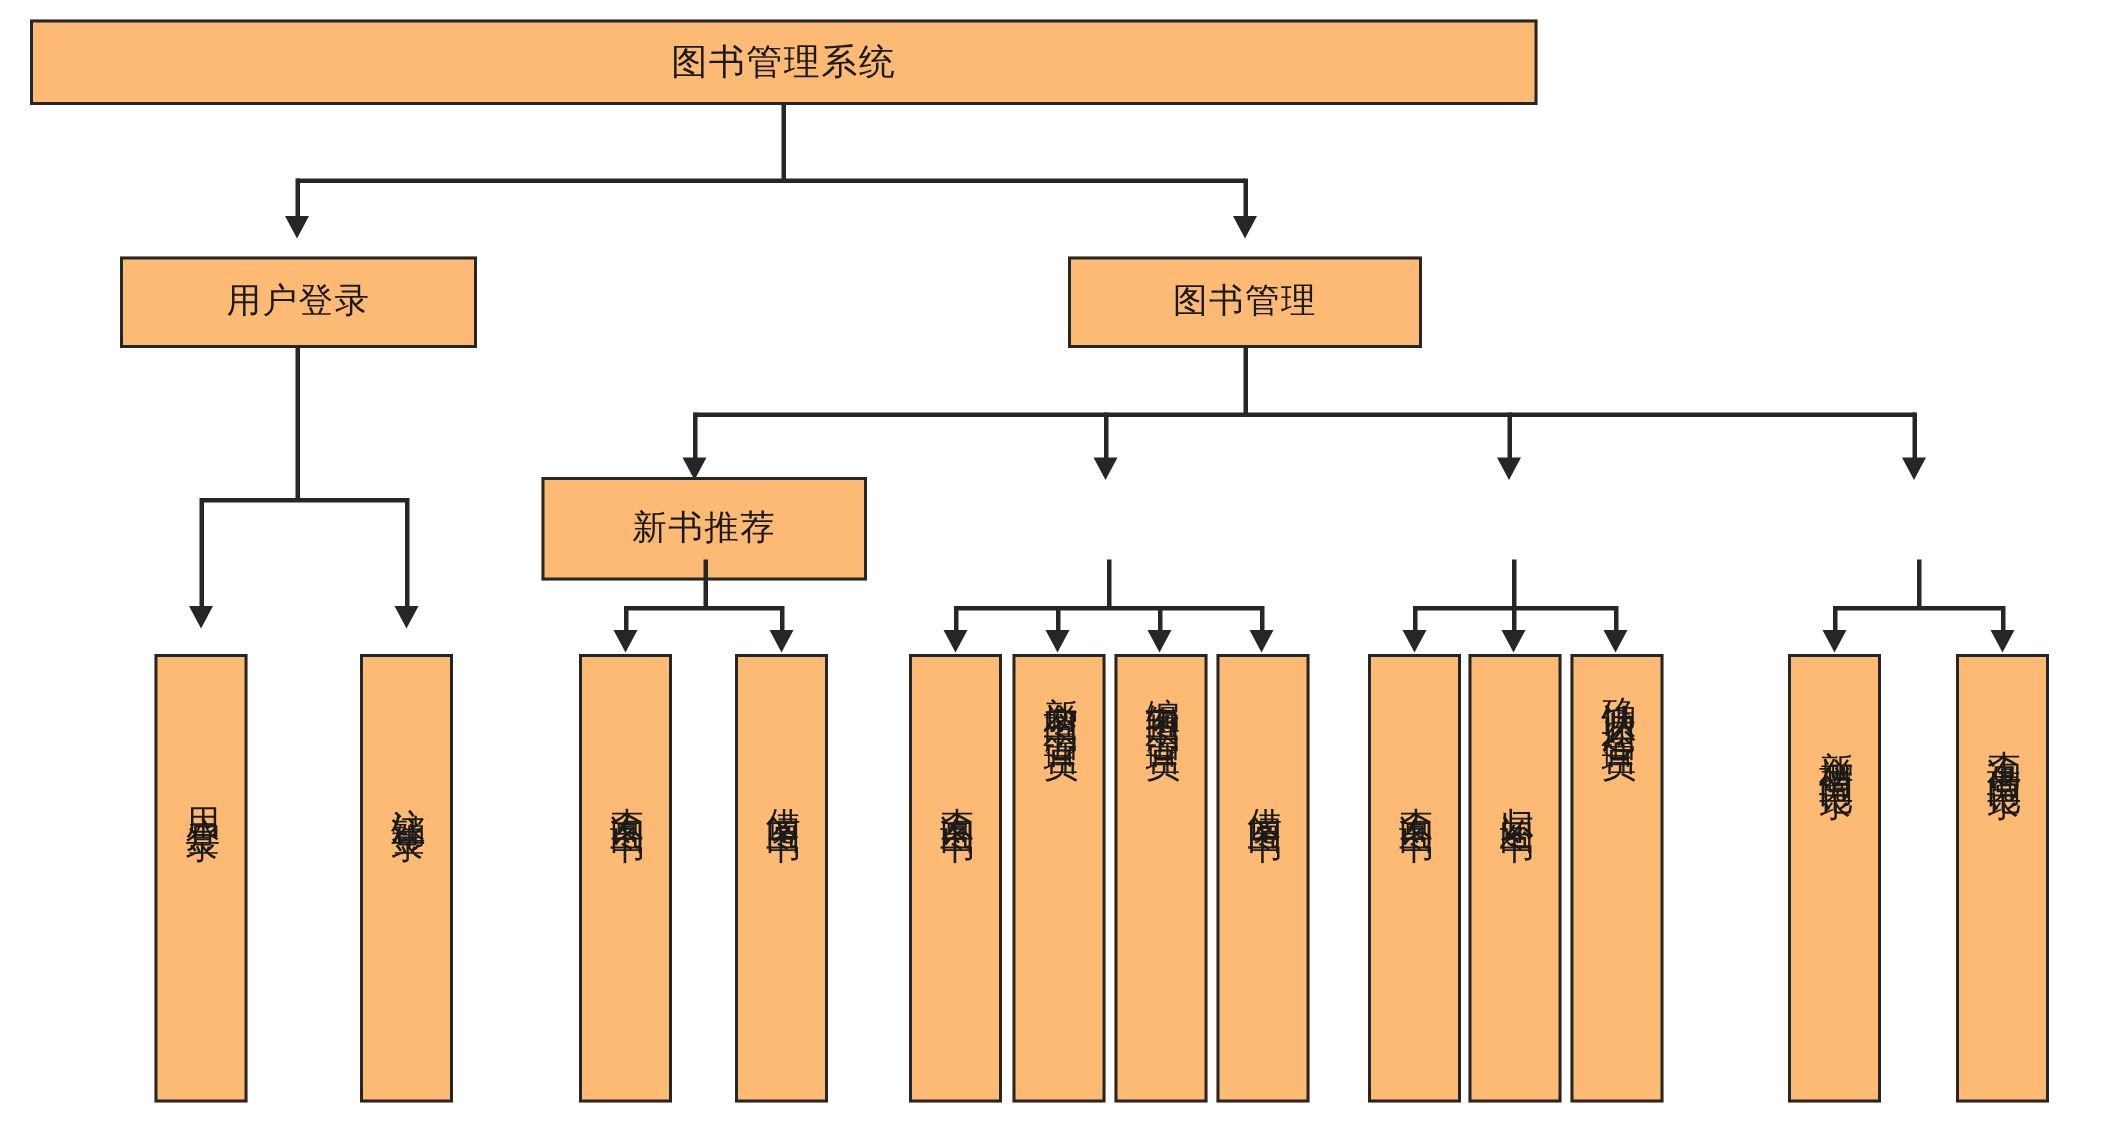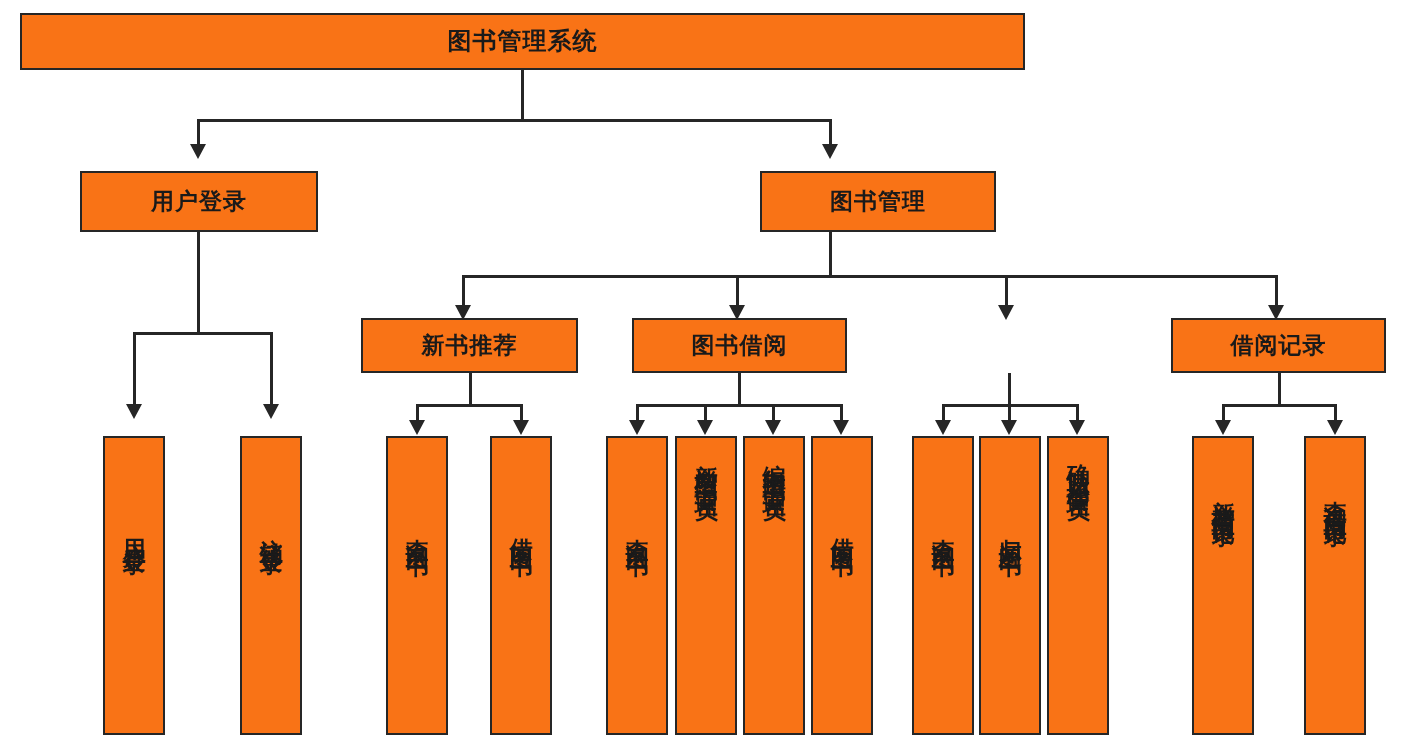--- a/index.html
+++ b/index.html
@@ -16,26 +16,25 @@
     width: 1405px;
     height: 747px;
     background: #ffffff;
     overflow: hidden;
   }
   
   .node {
     position: absolute;
     box-sizing: border-box;
     border: 2.5px solid #262626;
-    background: #f97316;
+    background: #fdba74;
     display: flex;
     align-items: center;
     justify-content: center;
     color: #1a1a1a;
-    font-weight: bold;
   }
   .node.horiz {
     font-size: 23px;
     letter-spacing: 1px;
     line-height: 1.2;
   }
   .node.root {
     font-size: 24px;
   }
   .node.leaf {
@@ -99,21 +98,21 @@
   <div class="hline" style="left:198px; top:119px; width:632px;"></div>
   <div class="vline" style="left:197px; top:119px; height:27px;"></div>
   <div class="arrow" style="left:190px; top:144px;"></div>
   <div class="vline" style="left:829px; top:119px; height:27px;"></div>
   <div class="arrow" style="left:822px; top:144px;"></div>
 
   <div class="node horiz" style="left:80px; top:171px; width:238px; height:61px;">
     <span>用户登录</span>
   </div>
 
-  <div class="node horiz" style="left:712px; top:171px; width:236px; height:61px;margin-left:48px;">
+  <div class="node horiz" style="left:712px; top:171px; width:236px; height:61px;">
     <span>图书管理</span>
   </div>
 
   <div class="vline" style="left:197px; top:232px; height:101px;"></div>
   <div class="hline" style="left:134px; top:332px; width:138px;"></div>
   <div class="vline" style="left:133px; top:332px; height:74px;"></div>
   <div class="arrow" style="left:126px; top:404px;"></div>
   <div class="vline" style="left:270px; top:332px; height:74px;"></div>
   <div class="arrow" style="left:263px; top:404px;"></div>
 
@@ -121,28 +120,22 @@
   <div class="hline" style="left:463px; top:275px; width:814px;"></div>
   <div class="vline" style="left:462px; top:275px; height:32px;"></div>
   <div class="arrow" style="left:455px; top:305px;"></div>
   <div class="vline" style="left:736px; top:275px; height:32px;"></div>
   <div class="arrow" style="left:729px; top:305px;"></div>
   <div class="vline" style="left:1005px; top:275px; height:32px;"></div>
   <div class="arrow" style="left:998px; top:305px;"></div>
   <div class="vline" style="left:1275px; top:275px; height:32px;"></div>
   <div class="arrow" style="left:1268px; top:305px;"></div>
 
-  <div class="node horiz" style="left:361px; top:318px; width:217px; height:55px;">
+  <div class="node horiz" style="left:361px; top:318px; width:217px; height:69px;">
     <span>新书推荐</span>
-  </div>
-  <div class="node horiz" style="left:632px; top:318px; width:215px; height:55px;">
-    <span>图书借阅</span>
-  </div>
-  <div class="node horiz" style="left:1171px; top:318px; width:215px; height:55px;">
-    <span>借阅记录</span>
   </div>
 
   <div class="vline" style="left:469px; top:373px; height:32px;"></div>
   <div class="hline" style="left:417px; top:404px; width:105px;"></div>
   <div class="vline" style="left:416px; top:404px; height:18px;"></div>
   <div class="arrow" style="left:409px; top:420px;"></div>
   <div class="vline" style="left:520px; top:404px; height:18px;"></div>
   <div class="arrow" style="left:513px; top:420px;"></div>
 
   <div class="vline" style="left:738px; top:373px; height:32px;"></div>

